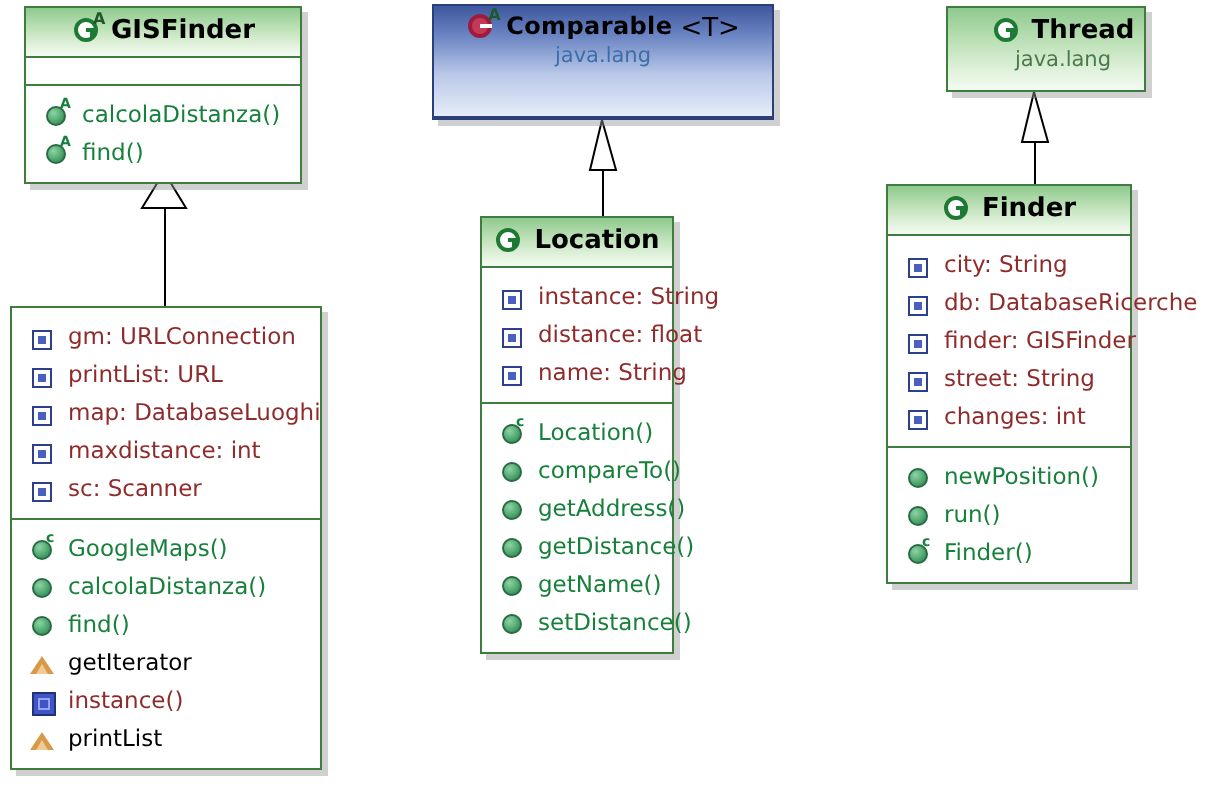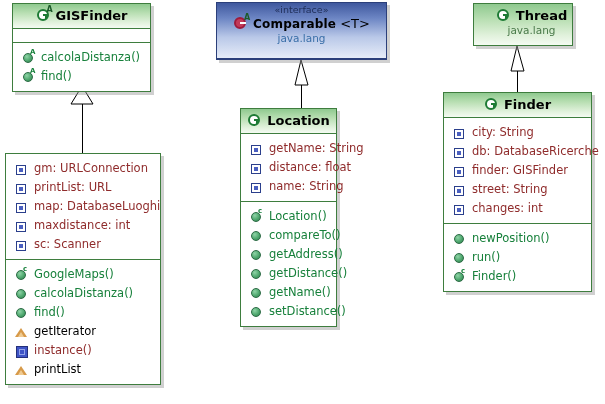--- a/index.html
+++ b/index.html
@@ -271,21 +271,20 @@
         <span class="ico-circle"></span>
           <span class="ico-sup abs">A</span>
       </span>
       <span class="m-label m-method">find()</span>
     </div>
   </div>
 </div>
 
 <div class="uml-box iface" style="left:216px; top:2px; width:171px; height:58px;">
   <div class="uml-head iface-head noborder" style="height:100%;">
-    <span class="stereotype">«interface»</span>
     <span class="cls-ico red">
       <span class="disc"></span><span class="sup-a">A</span>
     </span><span class="cls-name iface-name">Comparable</span><span class="generic-param">&lt;T&gt;</span>
     <span class="pkg">java.lang</span>
   </div>
 </div>
 
 <div class="uml-box" style="left:473px; top:3px; width:100px; height:43px;">
   <div class="uml-head noborder" style="height:100%;padding-left:21px;">
     <span class="cls-ico green">
@@ -373,21 +372,21 @@
   <div class="uml-head">
     <span class="cls-ico green">
       <span class="disc"></span>
     </span><span class="cls-name">Location</span>
   </div>
   <div class="uml-comp">
     <div class="member">
       <span class="m-ico">
           <span class="ico-field-sq"></span>
         </span>
-      <span class="m-label m-field">getName: String</span>
+      <span class="m-label m-field">instance: String</span>
     </div>
     <div class="member">
       <span class="m-ico">
           <span class="ico-field-sq"></span>
         </span>
       <span class="m-label m-field">distance: float</span>
     </div>
     <div class="member">
       <span class="m-ico">
           <span class="ico-field-sq"></span>
@@ -429,21 +428,21 @@
     </div>
     <div class="member">
       <span class="m-ico">
           <span class="ico-circle"></span>
         </span>
       <span class="m-label m-method">setDistance()</span>
     </div>
   </div>
 </div>
 
-<div class="uml-box" style="left:443px; top:92px; width:149px;">
+<div class="uml-box" style="left:443px; top:92px; width:123px;">
   <div class="uml-head">
     <span class="cls-ico green">
       <span class="disc"></span>
     </span><span class="cls-name">Finder</span>
   </div>
   <div class="uml-comp">
     <div class="member">
       <span class="m-ico">
           <span class="ico-field-sq"></span>
         </span>

